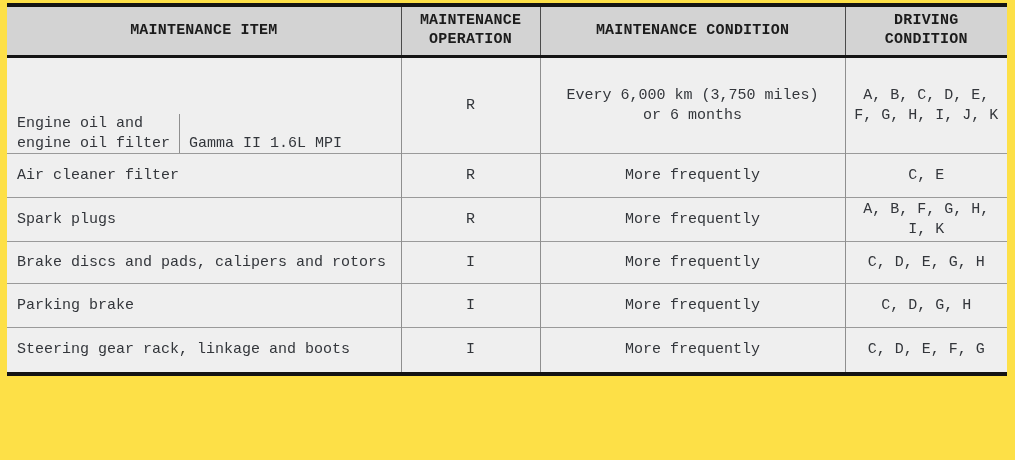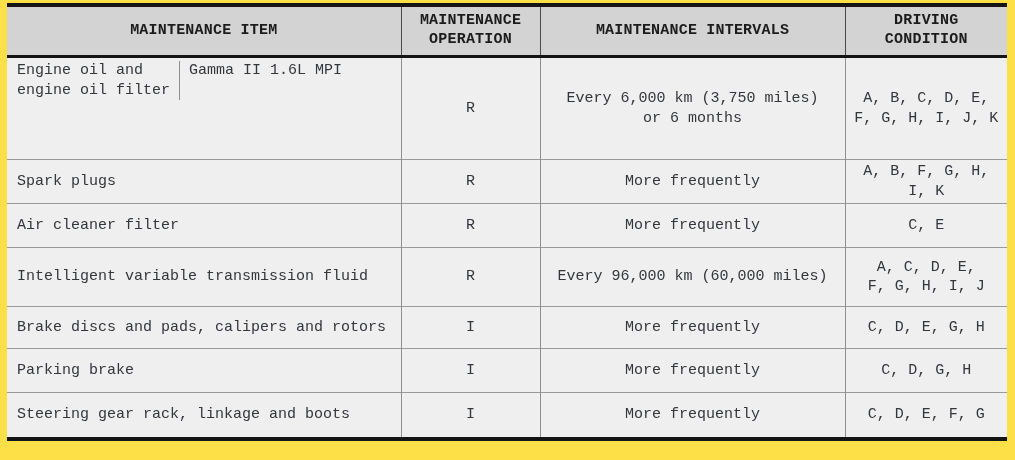--- a/index.html
+++ b/index.html
@@ -63,24 +63,23 @@
   tr.h57 td { height: 56px; }
   tr.h55 td { height: 54px; }
   tr.h50 td { height: 49px; }
   tr.h41 td { height: 40px; }
   tr.h40 td { height: 39px; }
   tr.h38 td { height: 37px; margin-top: 21px; }
 
   td.split-cell { padding: 0 !important; }
   .split-wrap {
     display: flex;
-    align-items: flex-start;
+    align-items: flex-end;
     height: 100%;
     min-height: 56px;
-    margin-top: 6px;
   }
   .split-a {
     width: 162px;
     flex: 0 0 162px;
     border-right: 1px solid #8f8f8f;
     display: flex;
     align-items: center;
     padding-left: 10px;
     white-space: pre-line;
     line-height: 1.3;
@@ -102,58 +101,51 @@
       <col style="width:394px">
       <col style="width:139px">
       <col style="width:305px">
       <col style="width:162px">
     </colgroup>
     <thead>
       <tr>
         <th>MAINTENANCE ITEM</th>
         <th>MAINTENANCE
 OPERATION</th>
-        <th>MAINTENANCE INTERVALS</th>
+        <th>MAINTENANCE CONDITION</th>
         <th>DRIVING
 CONDITION</th>
       </tr>
     </thead>
     <tbody>
       <tr class="h57">
         <td class="split-cell">
           <div class="split-wrap">
             <div class="split-a">Engine oil and
 engine oil filter</div>
             <div class="split-b">Gamma II 1.6L MPI</div>
           </div>
         </td>
         <td>R</td>
         <td>Every 6,000 km (3,750 miles)
 or 6 months</td>
         <td>A, B, C, D, E,
 F, G, H, I, J, K</td>
       </tr>
       <tr class="h40">
-        <td>Spark plugs</td>
-        <td>R</td>
-        <td>More frequently</td>
-        <td>A, B, F, G, H, I, K</td>
-      </tr>
-      <tr class="h40">
         <td>Air cleaner filter</td>
         <td>R</td>
         <td>More frequently</td>
         <td>C, E</td>
       </tr>
-      <tr class="h55">
-        <td>Intelligent variable transmission fluid</td>
+      <tr class="h40">
+        <td>Spark plugs</td>
         <td>R</td>
-        <td>Every 96,000 km (60,000 miles)</td>
-        <td>A, C, D, E,
-F, G, H, I, J</td>
+        <td>More frequently</td>
+        <td>A, B, F, G, H, I, K</td>
       </tr>
       <tr class="h38">
         <td>Brake discs and pads, calipers and rotors</td>
         <td>I</td>
         <td>More frequently</td>
         <td>C, D, E, G, H</td>
       </tr>
       <tr class="h40">
         <td>Parking brake</td>
         <td>I</td>

